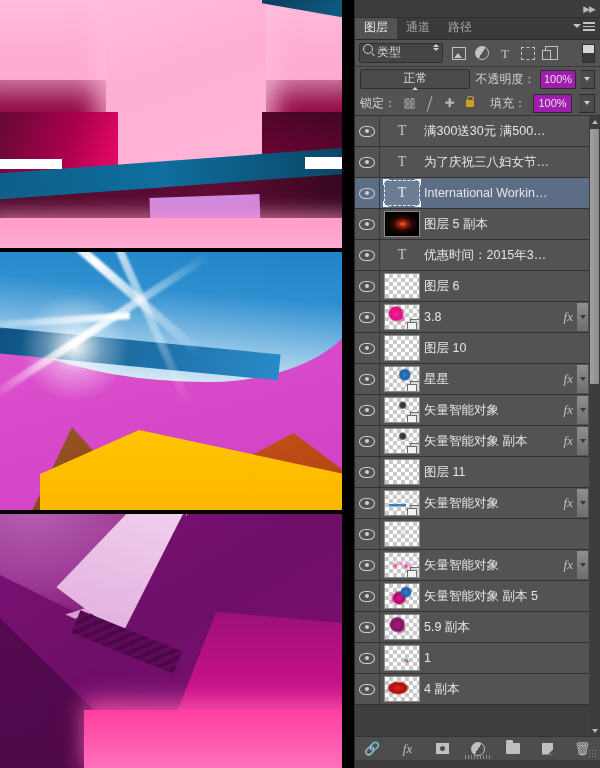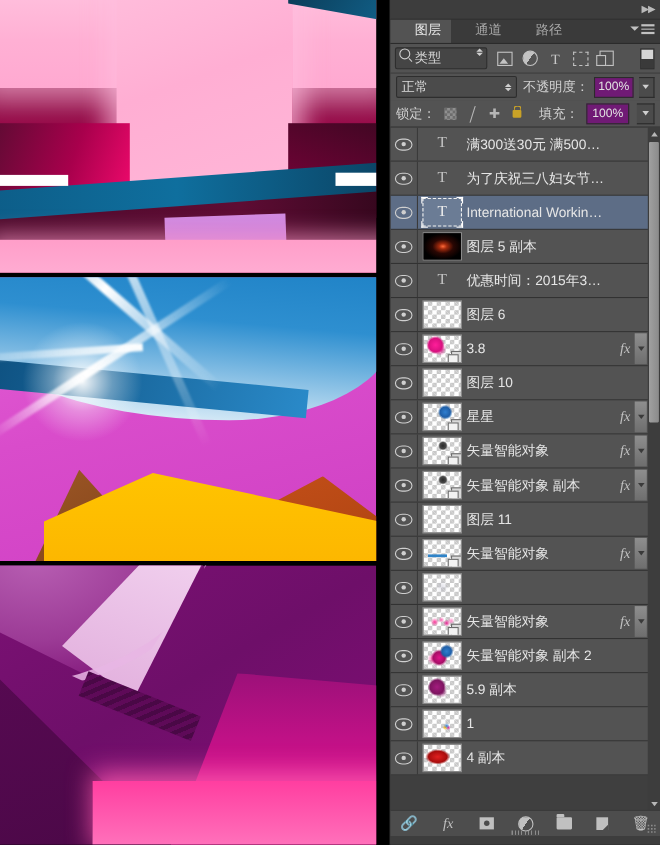--- a/index.html
+++ b/index.html
@@ -99,21 +99,21 @@
 
   
   .panel{width:245px;height:768px;background:#4a4a4a;display:flex;flex-direction:column;
          border-left:1px solid #2b2b2b;}
   .panel-topbar{height:17px;background:#3d3d3d;border-bottom:1px solid #2e2e2e;
          display:flex;align-items:center;justify-content:flex-end;padding-right:5px;}
   .dblarrow{color:#b9b9b9;font-size:9px;letter-spacing:-1px;}
 
   .tabs{height:21px;background:#3a3a3a;display:flex;align-items:flex-end;position:relative;
         border-bottom:1px solid #2b2b2b;}
-  .tab{padding:2px 9px 3px 22px;font-size:12px;color:#a8a8a8;height:16px;line-height:15px;}
+  .tab{padding:2px 9px 3px 9px;font-size:12px;color:#a8a8a8;height:16px;line-height:15px;}
   .tab.active{background:#535353;color:#e8e8e8;}
   .panel-menu{position:absolute;right:5px;top:4px;display:flex;align-items:center;gap:2px;}
   .pm-tri{width:0;height:0;border-left:4px solid transparent;border-right:4px solid transparent;
           border-top:4px solid #c2c2c2;}
   .pm-lines{display:flex;flex-direction:column;gap:2px;}
   .pm-lines i{display:block;width:12px;height:1.5px;background:#c2c2c2;}
 
   .filterbar{height:26px;background:#535353;display:flex;align-items:center;
              padding:0 4px;gap:5px;border-bottom:1px solid #3a3a3a;}
   .kindsel{display:flex;gap:4px;width:76px;height:18px;
@@ -137,24 +137,24 @@
   .ic-T{font-family:"Liberation Serif",serif;font-size:13px;color:#c8c8c8;line-height:1;}
   .ic-shape{width:12px;height:11px;border:1.3px dashed #c2c2c2;}
   .ic-smart{width:11px;height:12px;border:1.3px solid #c2c2c2;position:relative;}
   .ic-smart::before{content:"";position:absolute;left:-4px;top:3px;width:7px;height:8px;
         border:1.3px solid #c2c2c2;background:#535353;}
   .toggle-sw{width:11px;height:17px;margin-left:auto;margin-right:1px;
         background:linear-gradient(180deg,#d6d6d6 0 50%,#3a3a3a 50% 100%);border:1px solid #2e2e2e;}
 
   .blendrow{height:24px;background:#535353;display:flex;align-items:center;padding:0 5px;gap:5px;}
   .blendsel{width:112px;height:18px;background:#4b4b4b;border:1px solid #2e2e2e;border-radius:2px;
-        display:flex;align-items:center;padding:0 4px;}
+        display:flex;align-items:center;padding:0 4px;flex-direction:column;}
   .blendsel .txt{flex:1;font-size:12px;color:#dcdcdc;}
   .lbl{font-size:12px;color:#d2d2d2;white-space:nowrap;}
-  .numfield{width:37px;height:17px;background:#701a75;border:1px solid #2b2b2b;
+  .numfield{width:37px;height:17px;background:#a21caf;border:1px solid #2b2b2b;
         font-size:11px;color:#e2e2e2;display:flex;align-items:center;justify-content:center;}
   .numdrop{width:15px;height:17px;background:#4b4b4b;border:1px solid #2b2b2b;border-left:none;
         display:flex;align-items:center;justify-content:center;}
   .numdrop i{width:0;height:0;border-left:3px solid transparent;border-right:3px solid transparent;
         border-top:4px solid #cfcfcf;}
 
   .lockrow{height:24px;background:#535353;display:flex;align-items:center;padding:0 5px;gap:7px;
         border-bottom:1px solid #333;}
   .lk{width:13px;height:13px;display:flex;align-items:center;justify-content:center;color:#b6b6b6;}
   .lk-check{width:11px;height:11px;
@@ -620,21 +620,21 @@
             <div class="eyecell">
               <span class="eye">
                 <i></i>
               </span>
             </div>
             <div class="thumbcell">
               <div class="thumb">
                 <div class="art" style="background: radial-gradient(circle at 62% 34%, rgb(47, 127, 208) 0%, rgb(31, 95, 168) 16%, transparent 24%), radial-gradient(circle at 42% 58%, rgb(224, 20, 138) 0%, rgb(166, 15, 102) 22%, transparent 32%), radial-gradient(circle at 26% 62%, rgb(255, 79, 168) 0%, transparent 18%);"></div>
               </div>
             </div>
-            <div class="name">矢量智能对象 副本 2</div>
+            <div class="name">矢量智能对象 副本 5</div>
             <div class="fxcell"></div>
           </div>
           <div class="row">
             <div class="eyecell">
               <span class="eye">
                 <i></i>
               </span>
             </div>
             <div class="thumbcell">
               <div class="thumb">

